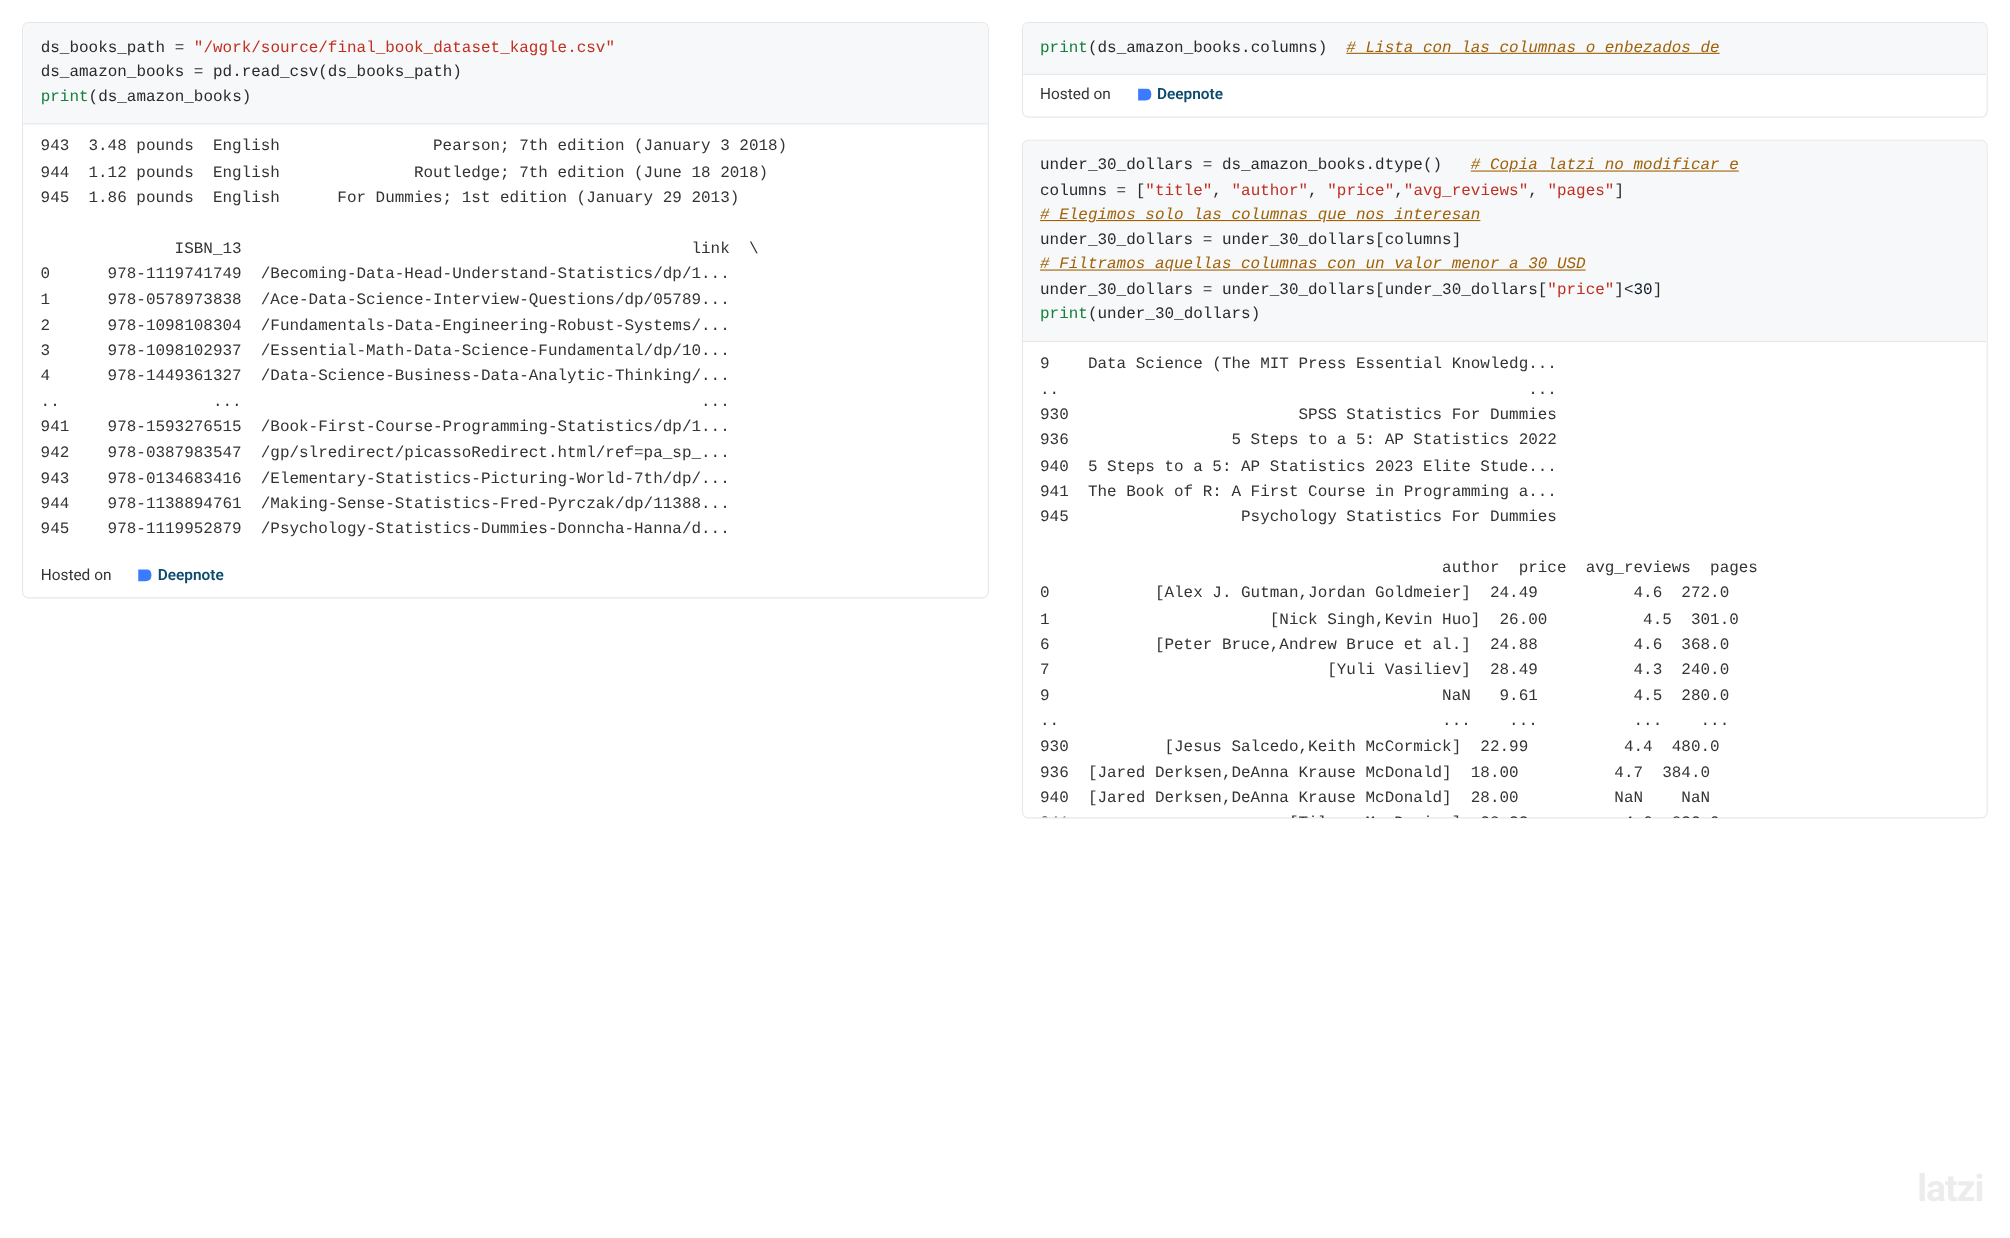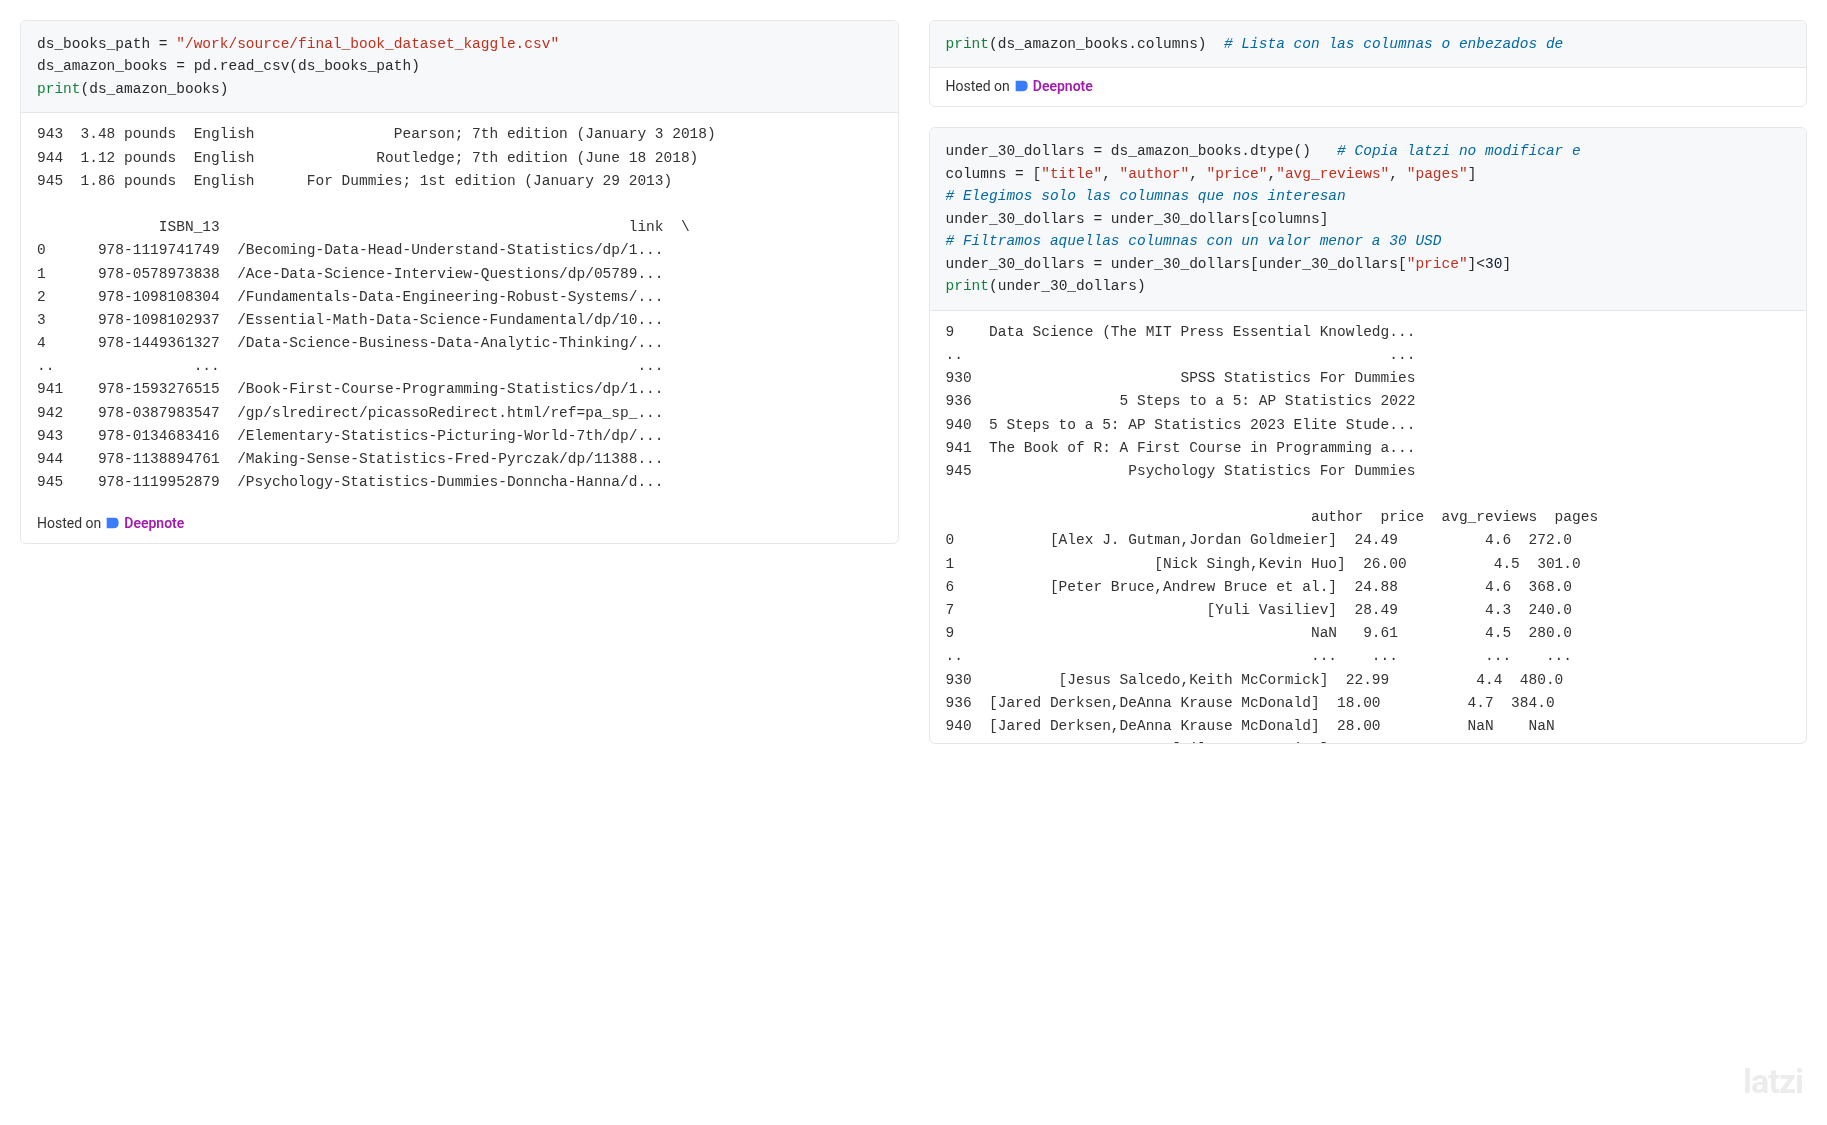--- a/index.html
+++ b/index.html
@@ -48,31 +48,31 @@
   .output-block.scroller::-webkit-scrollbar { width: 14px; }
   .output-block.scroller::-webkit-scrollbar-thumb { background:#c4c4c4; border-radius:3px; }
   .output-block.scroller { max-height: 392px; overflow-y: scroll; }
   .output-block.scroller2 { max-height: 432px; overflow-y: scroll; }
   .hosted {
     padding: 10px 16px 12px;
     font-size: 14px;
     color: #333;
     display: flex;
     align-items: center;
-    gap: 3px;
+    gap: 22px;
   }
   .deepnote-logo {
     display:inline-flex; align-items:center; gap:4px;
-    font-weight:600; color:#a21caf;
+    font-weight:600; color:#0c4a6e;
   }
   .deepnote-logo svg { width:16px; height:16px; }
   
   .tok-str { color: #c03020; }
   .tok-num { color: #0f172a; }
-  .tok-com { color: #0369a1; font-style: italic; }
+  .tok-com { color: #a16207; font-style: italic; text-decoration: underline; }
   .tok-bi  { color: #15803d; }
   .watermark {
     position: fixed;
     right: 24px;
     bottom: 24px;
     font-size: 34px;
     font-weight: 700;
     color: rgba(200,200,200,0.35);
     letter-spacing: -1px;
     pointer-events: none;

